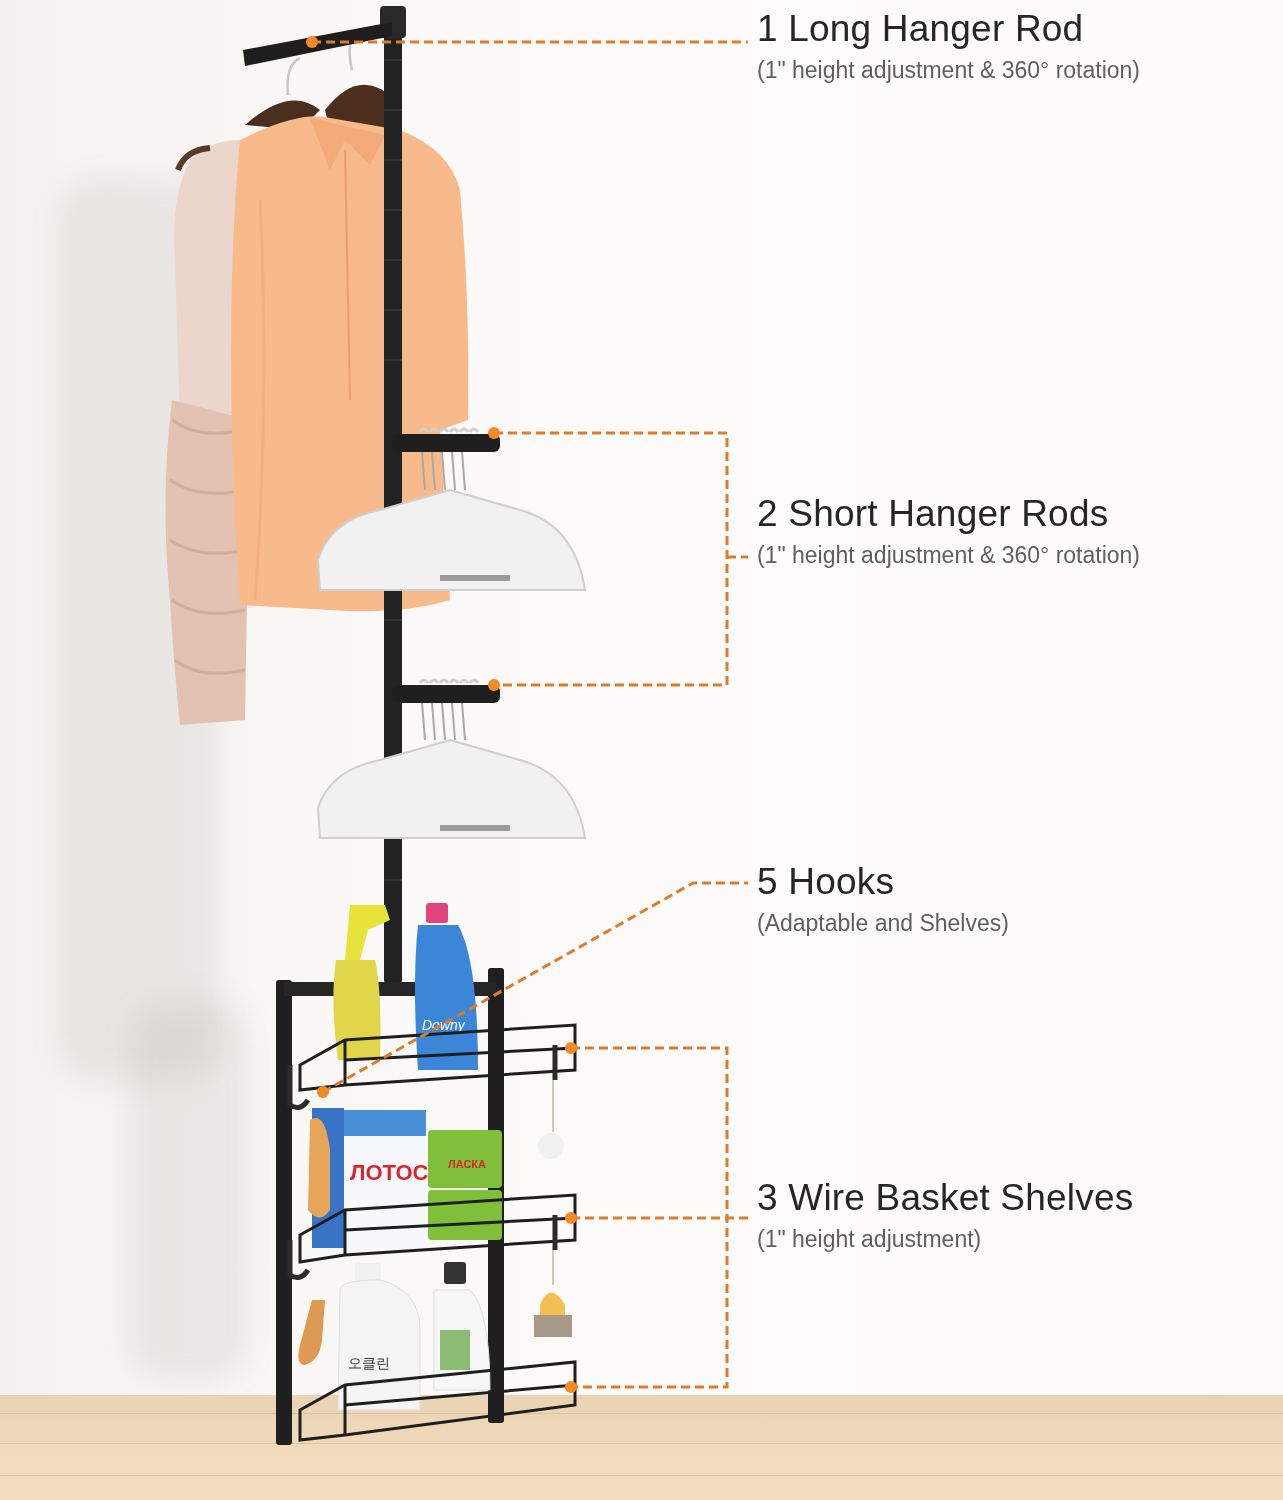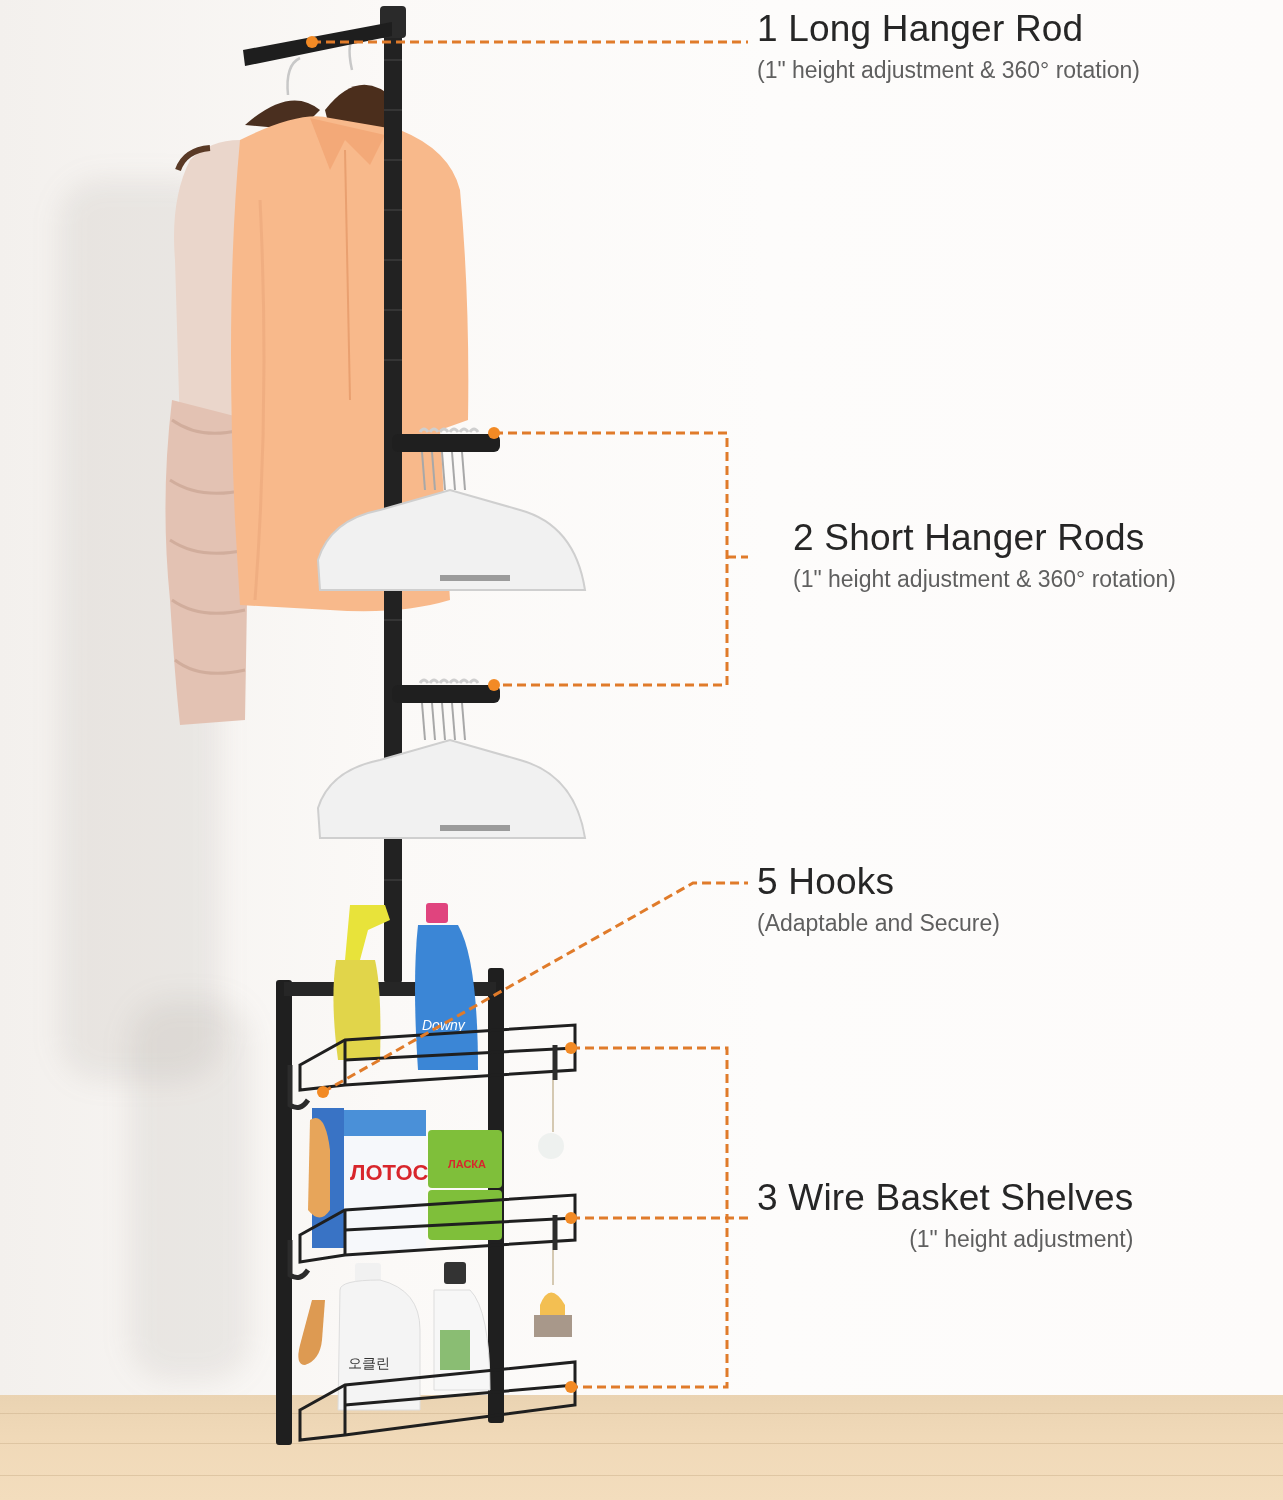--- a/index.html
+++ b/index.html
@@ -182,25 +182,25 @@
       <circle cx="571" cy="1048" r="6"></circle>
       <circle cx="571" cy="1218" r="6"></circle>
       <circle cx="571" cy="1387" r="6"></circle>
     </g>
   </svg>
 
   <div class="label" style="top:12px;">
     <div class="title">1 Long Hanger Rod</div>
     <div class="sub">(1" height adjustment &amp; 360° rotation)</div>
   </div>
-  <div class="label" style="top:521px;margin-left:36px;">
+  <div class="label" style="top:497px;">
     <div class="title">2 Short Hanger Rods</div>
     <div class="sub">(1" height adjustment &amp; 360° rotation)</div>
   </div>
   <div class="label" style="top:865px;">
     <div class="title">5 Hooks</div>
-    <div class="sub">(Adaptable and Secure)</div>
-  </div>
-  <div class="label" style="top:1181px;text-align:right;">
+    <div class="sub">(Adaptable and Shelves)</div>
+  </div>
+  <div class="label" style="top:1181px;">
     <div class="title">3 Wire Basket Shelves</div>
     <div class="sub">(1" height adjustment)</div>
   </div>
 </div>
 
 </body></html>

